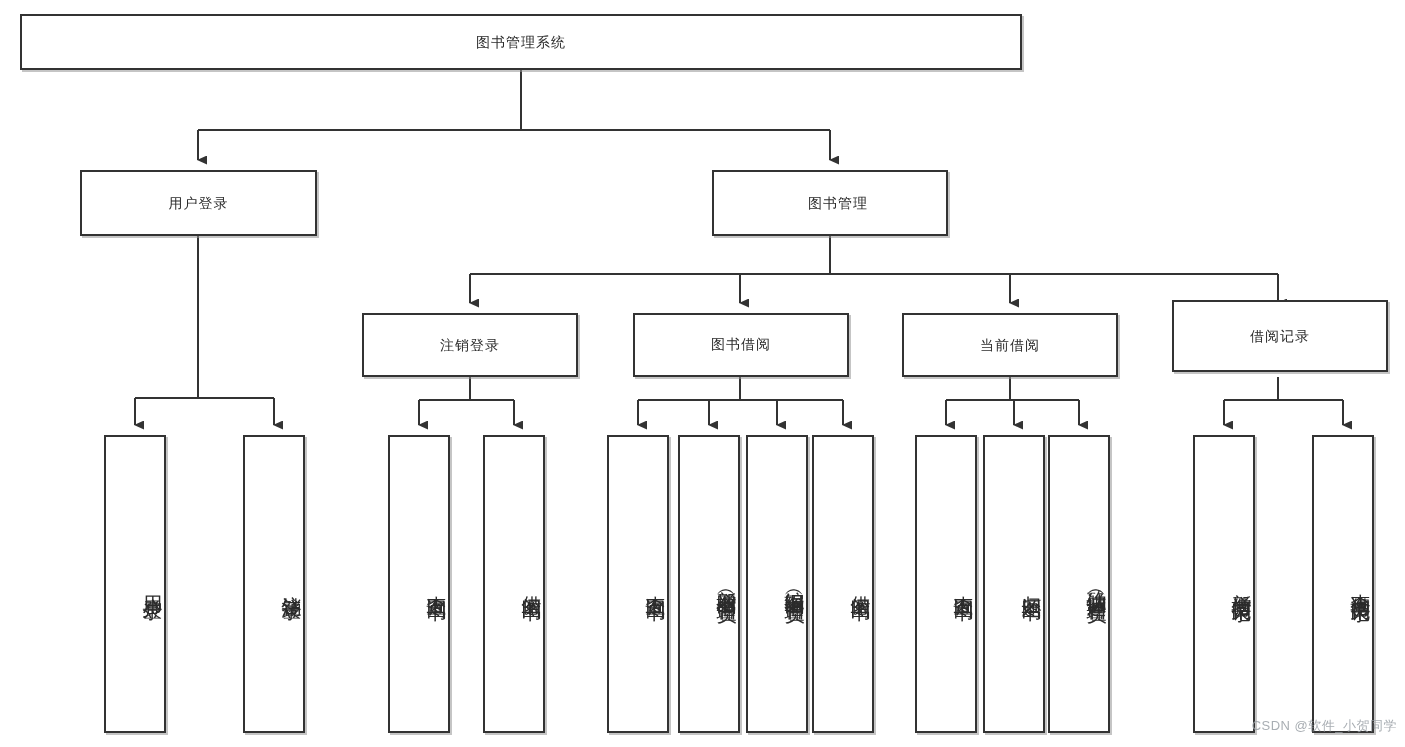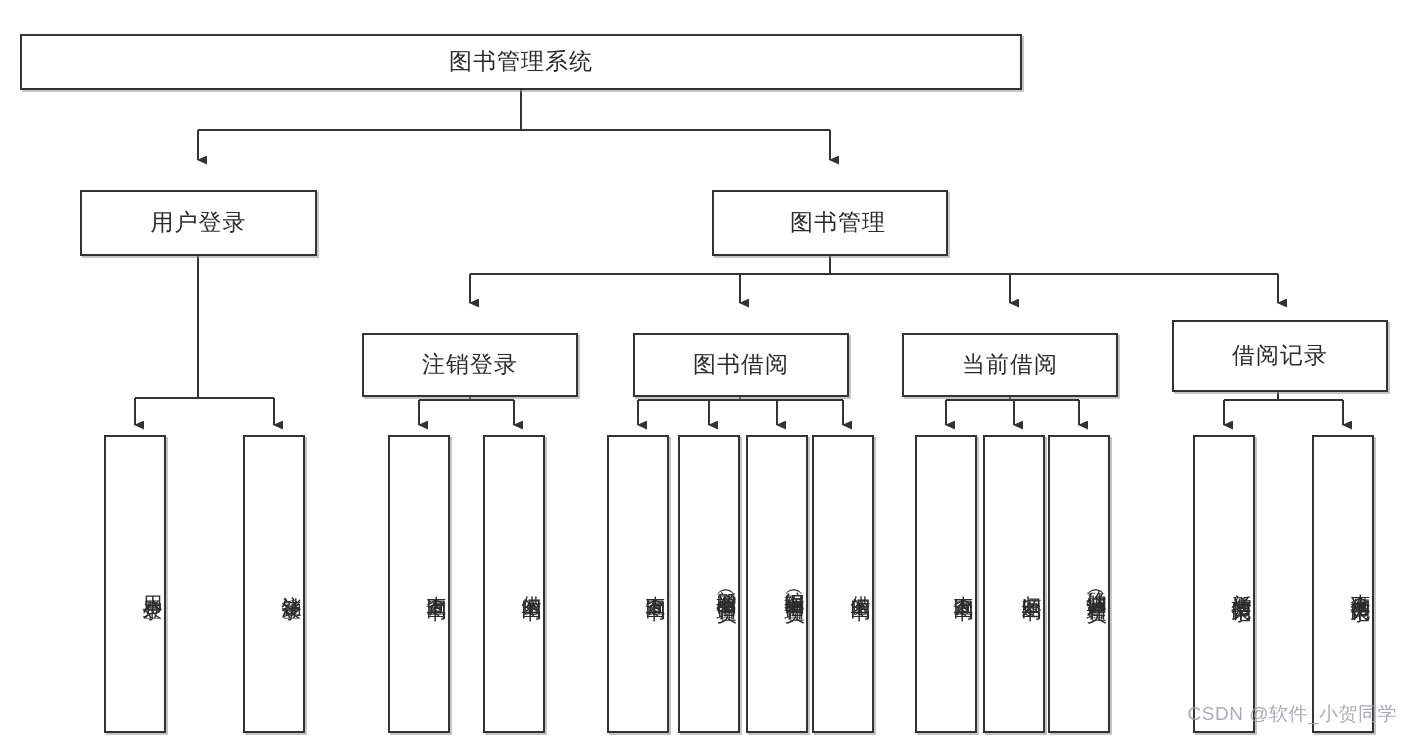--- a/index.html
+++ b/index.html
@@ -32,45 +32,44 @@
     background: #ffffff;
     border: 2px solid #333333;
     box-shadow: 2px 2px 0 rgba(150,150,150,0.55);
     display: flex;
     align-items: center;
     justify-content: center;
     color: #2b2b2b;
     z-index: 2;
   }
   .node-h {
-    font-size: 23px;
+    font-size: 14px;
     letter-spacing: 1px;
     line-height: 1.2;
     white-space: nowrap;
-    margin-top: 20px;
   }
   .node-v {
     font-size: 20px;
     line-height: 1.18;
     writing-mode: vertical-rl;
     text-orientation: upright;
     letter-spacing: 2px;
     padding: 12px 0;
     align-items: flex-start;
     justify-content: center;
     text-align: left;
   }
   .node-v span {
     display: block;
   }
   .watermark {
     position: absolute;
     right: 8px;
-    bottom: 20px;
-    font-size: 19px;
+    bottom: 12px;
+    font-size: 13px;
     color: #9aa0a6;
     letter-spacing: 0.5px;
     white-space: nowrap;
     z-index: 5;
     opacity: 0.85;
   }
 </style>
 </head>
 <body>
 
@@ -133,21 +132,21 @@
   <div class="node node-h" style="left:80px; top:170px; width:237px; height:66px;">
     <span>用户登录</span>
   </div>
   <div class="node node-h" style="left:712px; top:170px; width:236px; height:66px;padding-left:16px;">
     <span>图书管理</span>
   </div>
 
   <div class="node node-h" style="left:362px; top:313px; width:216px; height:64px;">
     <span>注销登录</span>
   </div>
-  <div class="node node-h" style="left:633px; top:313px; width:216px; height:64px;">
+  <div class="node node-h" style="left:633px; top:313px; width:216px; height:64px;font-family:Liberation Serif, serif;">
     <span>图书借阅</span>
   </div>
   <div class="node node-h" style="left:902px; top:313px; width:216px; height:64px;">
     <span>当前借阅</span>
   </div>
   <div class="node node-h" style="left:1172px; top:300px; width:216px; height:72px;">
     <span>借阅记录</span>
   </div>
 
   <div class="node node-v" style="left:104px; top:435px; width:62px; height:298px;">

